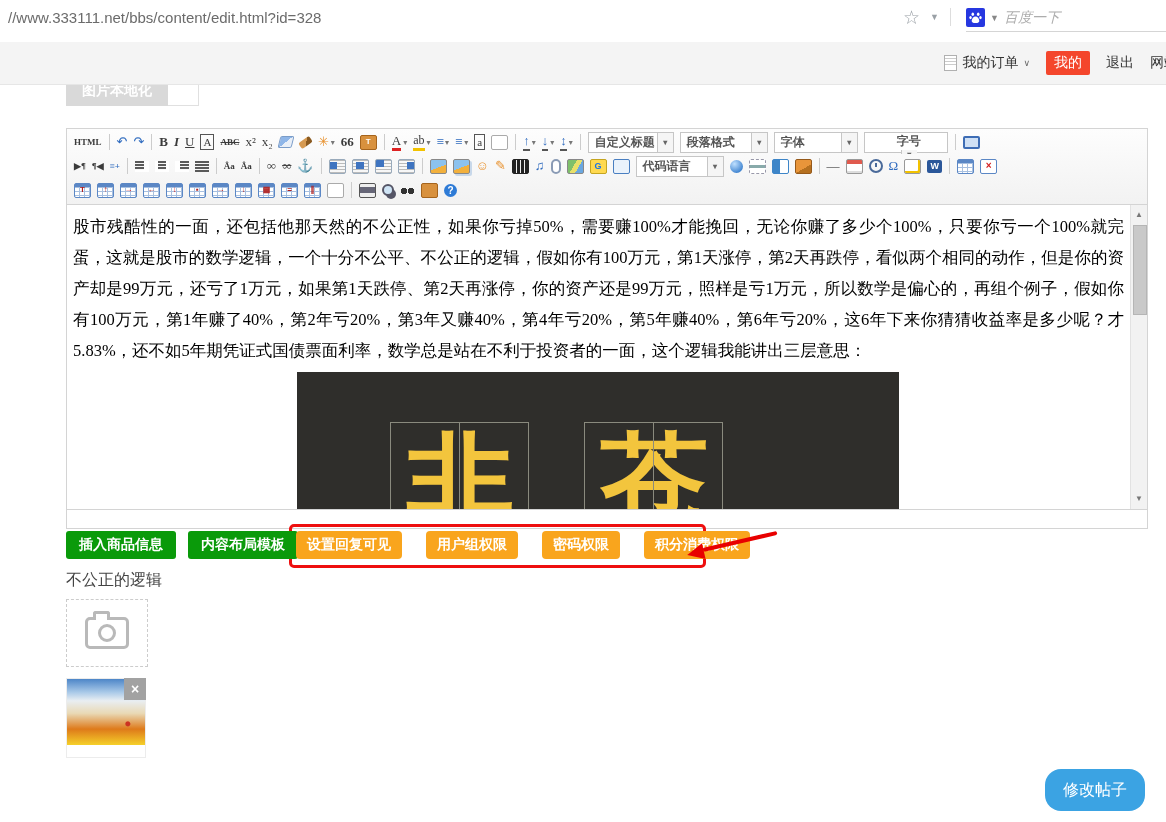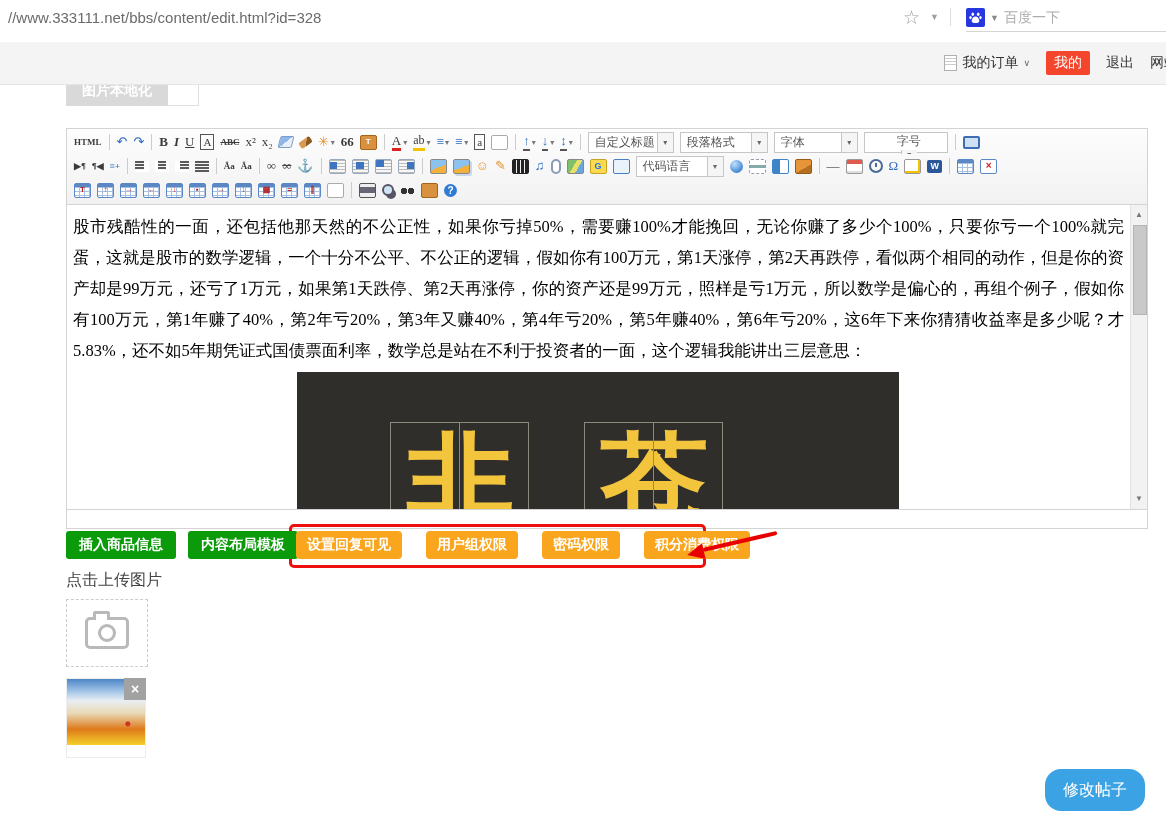--- a/index.html
+++ b/index.html
@@ -10,21 +10,21 @@
           border-bottom:1px solid #e2e2e2;}
   .url-text{position:absolute;left:8px;top:9px;font-size:15px;color:#6b6b6b;}
   .star{position:absolute;left:903px;top:6px;font-size:19px;color:#9aa0a6;}
   .star-dd{position:absolute;left:930px;top:12px;font-size:9px;color:#9aa0a6;}
   .chrome-div{position:absolute;left:950px;top:8px;width:1px;height:18px;background:#ddd;}
   .bsearch{position:absolute;left:966px;top:4px;width:200px;height:27px;
            border-bottom:1px solid #d5d5d5;display:flex;align-items:center;gap:5px;}
   .blogo{width:19px;height:19px;background:#2637e0;border-radius:2px;display:flex;
          align-items:center;justify-content:center;}
   .bsearch .dd2{font-size:9px;color:#888;}
-  .bplaceholder{font-size:14px;color:#adadad;}
+  .bplaceholder{font-size:14px;color:#adadad;font-style:italic;}
   
   .siteheader{position:absolute;left:0;top:42px;width:1166px;height:42px;background:#f4f4f4;
               border-bottom:1px solid #e6e6e6;z-index:5;}
   .hd-right{position:absolute;right:0;top:0;height:42px;display:flex;align-items:center;
             gap:16px;font-size:14px;color:#333;overflow:hidden;padding-left:10px;}
   .hd-item{display:flex;align-items:center;gap:5px;cursor:pointer;white-space:nowrap;}
   .doc-ico{width:11px;height:14px;border:1px solid #b0b0b0;background:
            linear-gradient(#fff 2px,#ccc 2px 3px,#fff 3px 5px,#ccc 5px 6px,#fff 6px 8px,#ccc 8px 9px,#fff 9px);}
   .chev{font-size:9px;color:#666;}
   .badge-mine{background:#f4462c;color:#fff;padding:3px 8px;border-radius:2px;font-size:14px;}
@@ -49,21 +49,21 @@
   .s-b{font-weight:bold;} .s-bi{font-weight:bold;font-style:italic;}
   .s-u{text-decoration:underline;} .s-st{text-decoration:line-through;}
   .s-tiny{font-size:9px;font-weight:bold;letter-spacing:0;}
   .s-box{border:1px solid #555;padding:0 2px;line-height:14px;font-size:11px;}
   .s-base{border-bottom:2px solid #555;line-height:16px;}
   .s-fc{border-bottom:3px solid #d22;line-height:15px;font-size:13px;}
   .s-bc{border-bottom:3px solid #f2c200;line-height:15px;font-size:12px;}
   .s-ol{letter-spacing:-1px;}
   .tb-sel{display:inline-flex;align-items:center;justify-content:space-between;height:21px;
           border:1px solid #c6c6c6;background:#fff;margin:0 3px;font-size:12px;color:#555;
-          padding-left:6px;box-sizing:border-box;cursor:pointer;}
+          padding-left:6px;box-sizing:border-box;cursor:pointer;font-weight:bold;}
   .sel-a{border-left:1px solid #c6c6c6;width:15px;height:100%;display:flex;align-items:center;
          justify-content:center;font-size:8px;color:#666;background:#f5f5f5;}
   
   .ic{display:inline-block;width:15px;height:13px;border-radius:2px;font-size:8px;
       line-height:12px;text-align:center;color:#b02020;font-weight:bold;vertical-align:middle;}
   .ic-eraser{background:linear-gradient(135deg,#8fb6e8 50%,#e9eff7 50%);border:1px solid #7a9cc8;transform:skewX(-14deg);width:12px;height:10px;}
   .ic-brush{background:linear-gradient(135deg,#d69a52 55%,#8a5a20 55%);transform:rotate(-35deg);width:13px;height:7px;border-radius:2px;}
   .ic-pasteb{background:#d8913e;border:1px solid #a5641d;color:#fff;}
   .ic-pasteb2{background:#d8913e;border:1px solid #a5641d;}
   .ic-doc{background:#fff;border:1px solid #aaa;}
@@ -532,21 +532,21 @@
     </div>
   <div class="btnrow-orange" id="orange-row">
       <button class="btn-orange">设置回复可见</button>
       <button class="btn-orange">用户组权限</button>
       <button class="btn-orange">密码权限</button>
       <button class="btn-orange">积分消费权限</button>
     </div>
   <div class="arrow-shaft"></div>
   <div class="arrow-head"></div>
 
-  <div class="upload-label">点击上传图片</div>
+  <div class="upload-label">不公正的逻辑</div>
   <div class="upload-box">
     <div class="cam"></div>
   </div>
   <div class="thumb">
     <div class="thumb-img"></div>
     <div class="thumb-x">×</div>
   </div>
 
   <button class="btn-submit">修改帖子</button>
 

